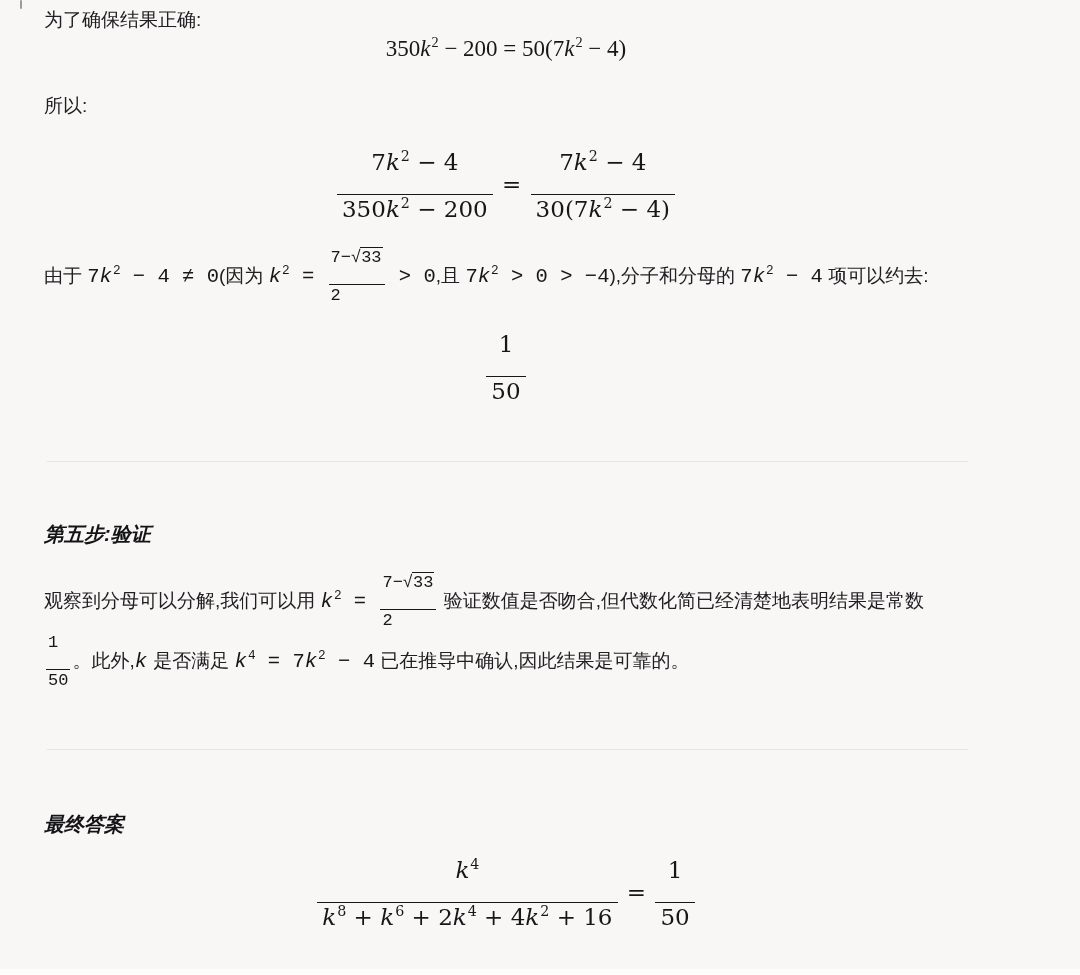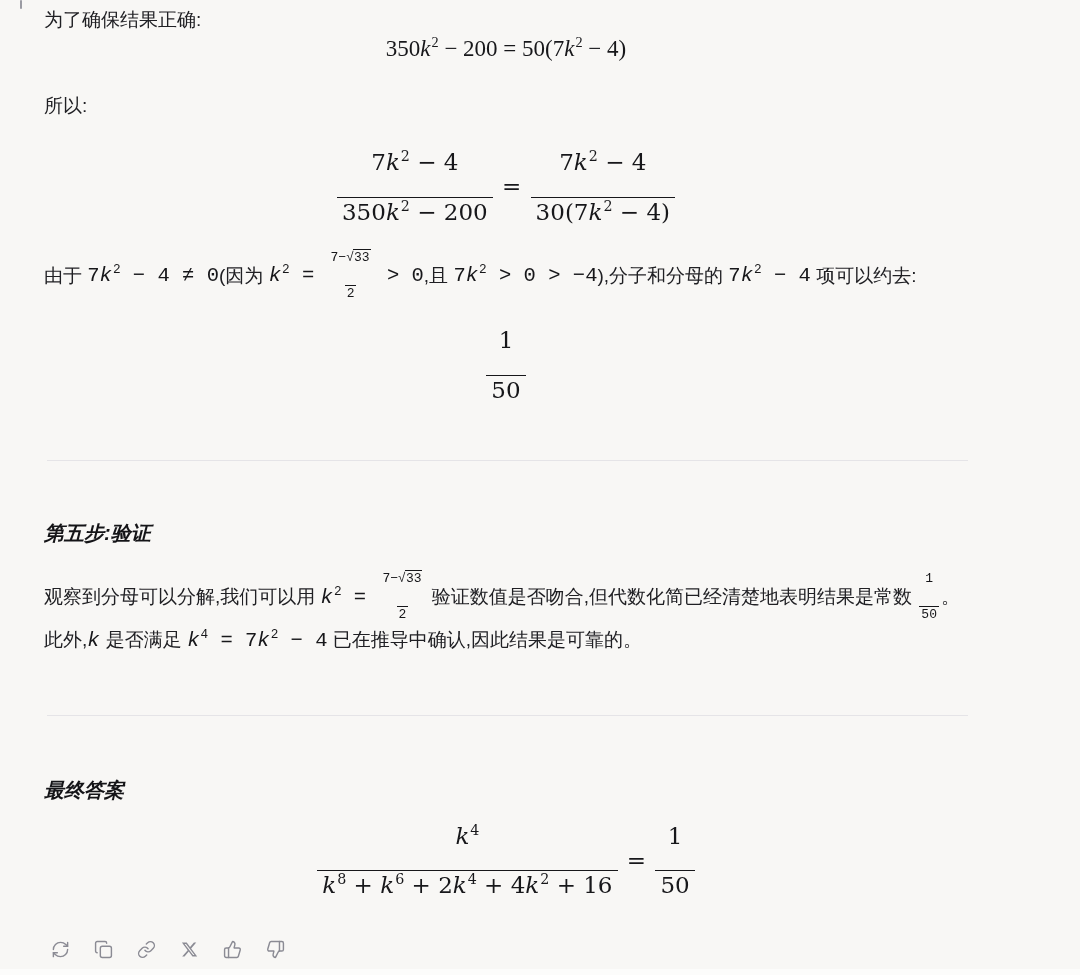--- a/index.html
+++ b/index.html
@@ -33,24 +33,24 @@
   .divider{border:0;border-top:1px solid var(--divider);width:921px;margin:0 0 0 3px;}
   .d1{margin-top:54px;}
   .d2{margin-top:58px;}
   .h{font-size:20px;font-weight:700;line-height:28px;margin:0;color:var(--heading);font-style:italic;}
   .h1{margin-top:58px;}
   .h2{margin-top:60px;}
   
   .im{font-family:Liberation Mono, monospace;font-size:1.08em;color:var(--math);white-space:nowrap;}
   .mi{font-style:italic;padding-right:1px;}
   .msup{font-size:0.62em;vertical-align:0.62em;line-height:0;}
-  .mfrac{display:inline-flex;flex-direction:column;align-items:center;vertical-align:middle;margin:0 2px;}
+  .mfrac{display:inline-flex;flex-direction:column;vertical-align:middle;margin:0 2px;gap:16px;}
   .mnum,.mden{display:block;line-height:1.3;padding:0 5px;white-space:nowrap;}
-  .mden{border-top:1.2px solid currentColor;margin-top:19px;}
-  .im .mfrac{font-size:13px;}
+  .mden{border-top:1.2px solid currentColor;}
+  .im .mfrac{font-size:17px;}
   .im .mfrac .mnum,.im .mfrac .mden{padding:0 2px;line-height:1.25;}
   .msqrt{white-space:nowrap;}
   .radicand{border-top:1.1px solid currentColor;margin-left:-1px;padding:0 1px;}
   
   .actions{margin-top:38px;margin-left:6px;display:flex;align-items:center;gap:23px;}
   .abtn{
     background:transparent;border:0;padding:0;margin:0;cursor:pointer;
     width:20px;height:20px;color:var(--icon);display:flex;align-items:center;justify-content:center;
   }
   .abtn svg{display:block;}

